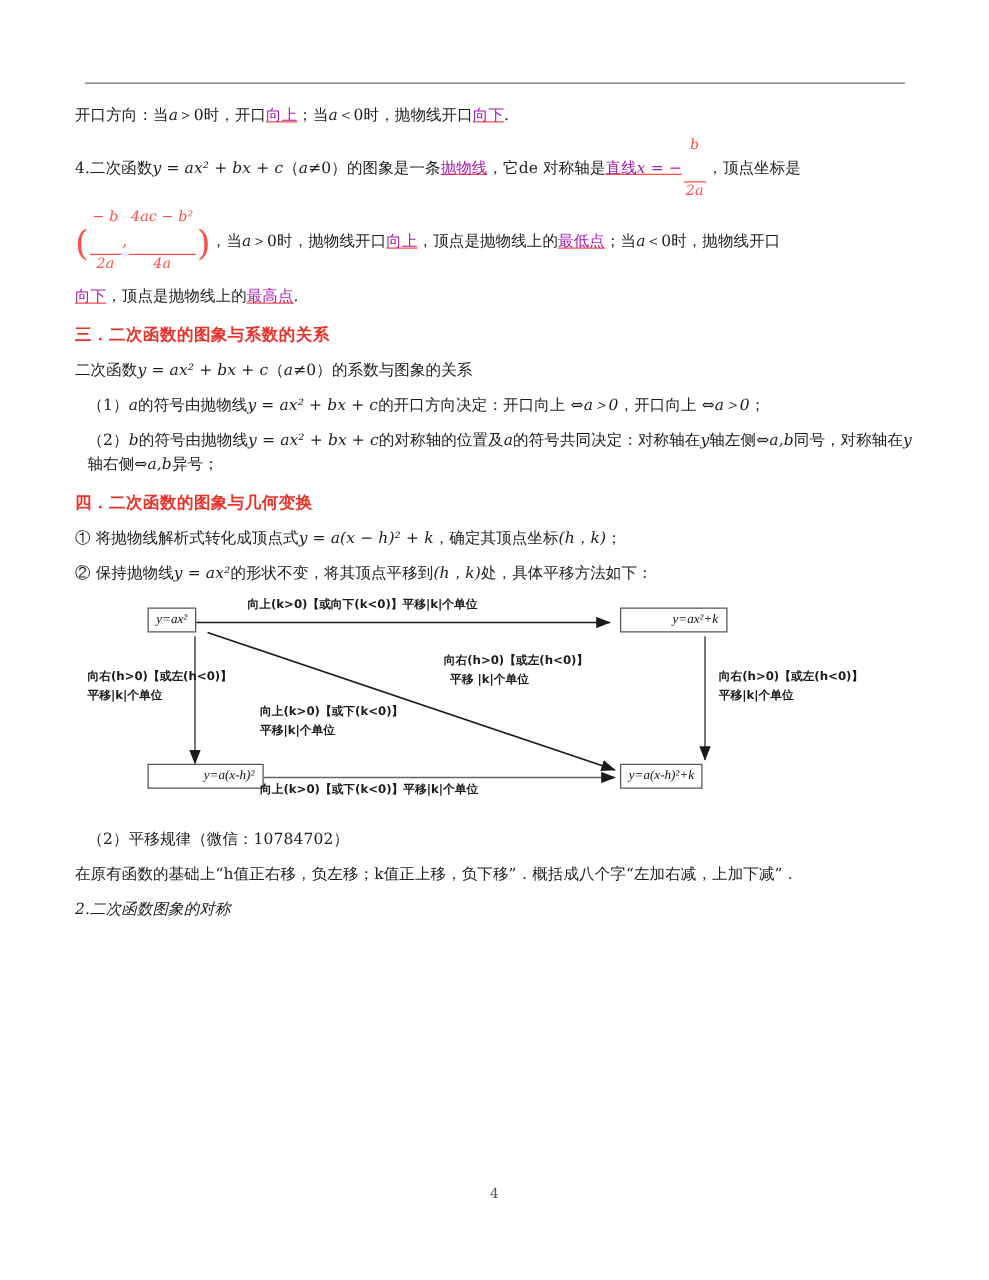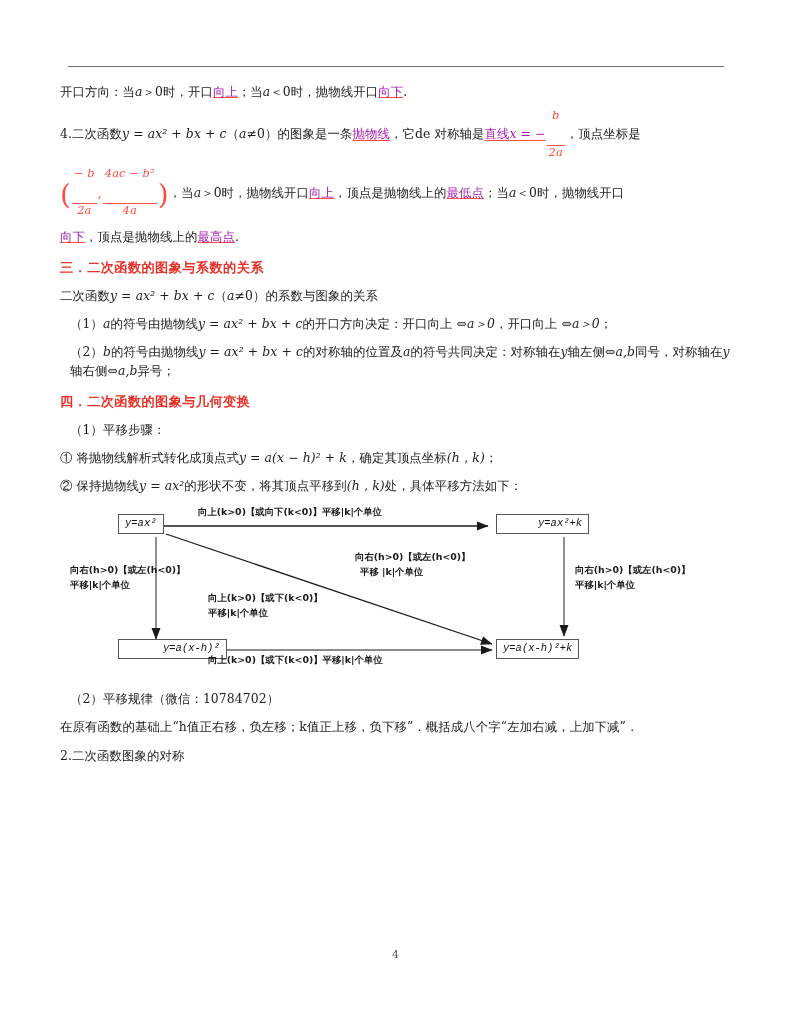--- a/index.html
+++ b/index.html
@@ -34,21 +34,21 @@
     width: 672px;
   }
   .para {
     font-size: 12.4px;
     line-height: 1.55;
     margin: 0 0 9px 0;
     color: #1c1c1c;
     letter-spacing: 0.1px;
   }
   .para.indent { text-indent: 0; padding-left: 10px; }
-  .tight { margin-bottom: 4px; }
+  .tight { margin-bottom: 4px; font-style: italic; }
   .heading {
     color: #e8332a;
     font-weight: bold;
     font-size: 13.2px;
     margin: 12px 0 9px 0;
     letter-spacing: 0.4px;
   }
   .red { color: #ff4d45; }
   .red-u {
     color: #a21caf;
@@ -85,21 +85,21 @@
     position: relative;
     width: 672px;
     height: 175px;
     margin: 8px 0 10px 0;
     font-family: "DejaVu Sans", "Liberation Sans", sans-serif;
   }
   .dbox {
     position: absolute;
     border: 1.2px solid #555;
     background: #fff;
-    font-family: Liberation Mono, monospace;
+    font-family: Liberation Serif, serif;
     font-size: 10.5px;
     font-style: italic;
     color: #111;
     padding: 3px 6px;
     white-space: nowrap;
     box-sizing: border-box;
     z-index: 3;
     line-height: 1.1;
   }
   .dlabel {
@@ -168,21 +168,20 @@
       <span>（1）</span><i>a</i><span>的符号由抛物线</span><i>y = ax² + bx + c</i><span>的开口方向决定：开口向上 ⇔</span><i>a＞0</i><span>，开口向上 ⇔</span><i>a＞0</i><span>；</span>
     </p>
 
     <p class="para indent">
       <span>（2）</span><i>b</i><span>的符号由抛物线</span><i>y = ax² + bx + c</i><span>的对称轴的位置及</span><i>a</i><span>的符号共同决定：对称轴在</span><i>y</i><span>轴左侧⇔</span><i>a,b</i><span>同号，对称轴在</span><i>y</i><span>轴右侧⇔</span><i>a,b</i><span>异号；</span>
     </p>
 
 
     <p class="heading">四．二次函数的图象与几何变换</p>
 
-    <p class="para indent">（1）平移步骤：</p>
 
     <p class="para">
       <span>①</span>
       <span>将抛物线解析式转化成顶点式</span><i>y = a(x − h)² + k</i><span>，确定其顶点坐标</span><i>(h，k)</i><span>；</span>
     </p>
 
     <p class="para">
       <span>②</span>
       <span>保持抛物线</span><i>y = ax²</i><span>的形状不变，将其顶点平移到</span><i>(h，k)</i><span>处，具体平移方法如下：</span>
     </p>

